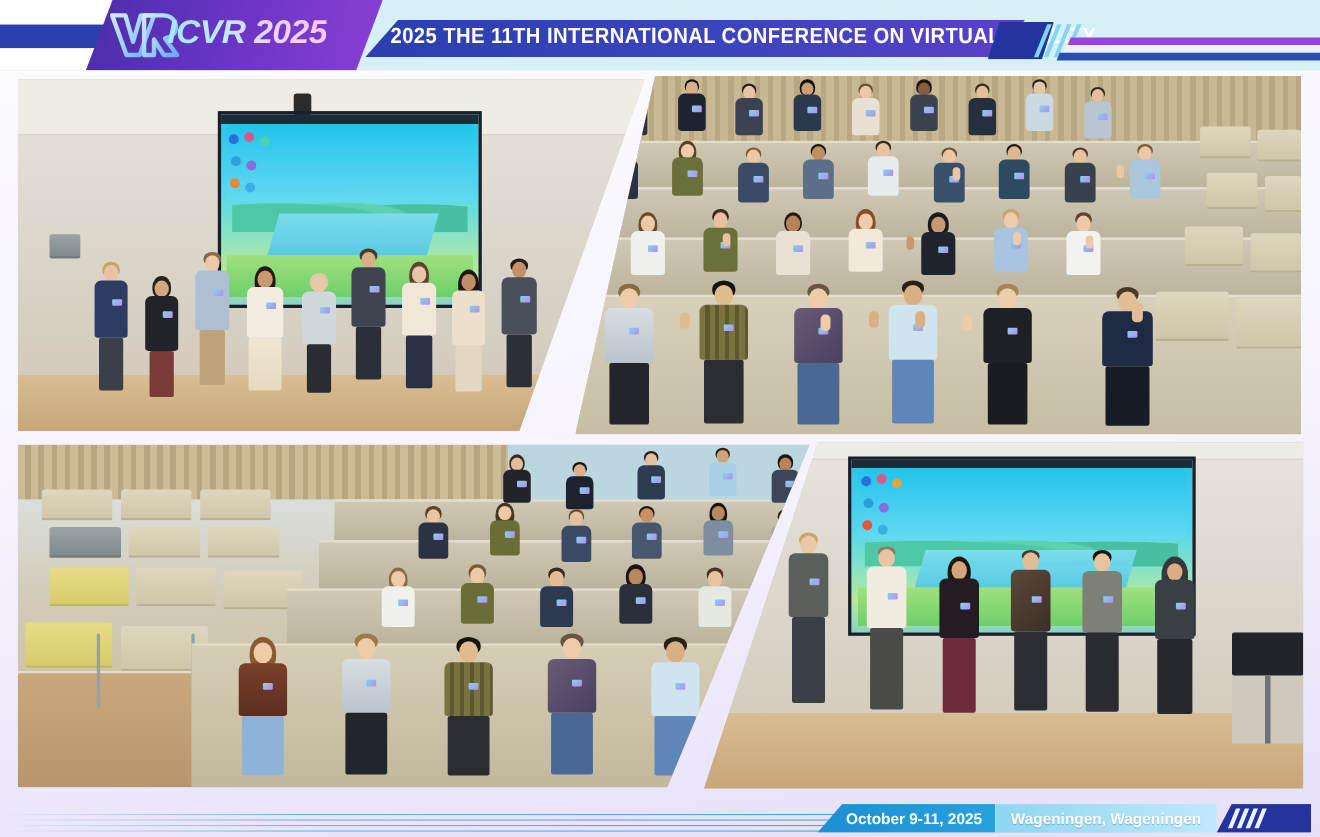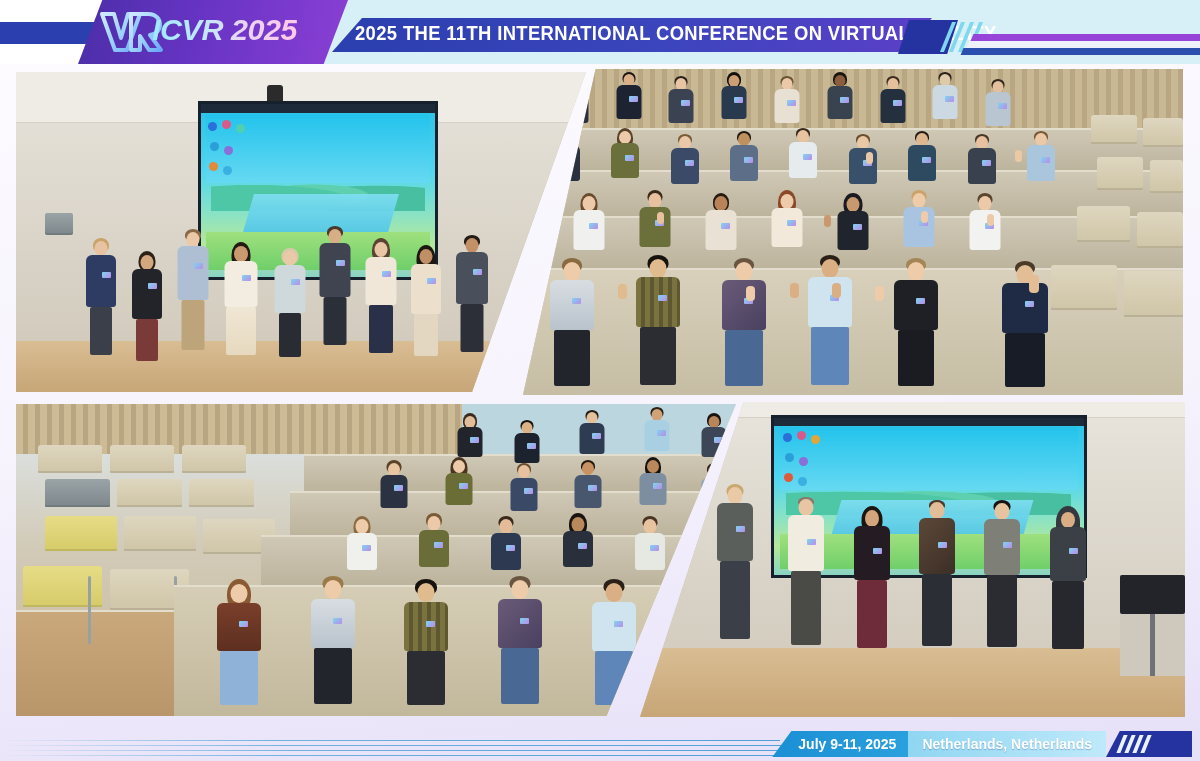--- a/index.html
+++ b/index.html
@@ -848,22 +848,22 @@
   </div>
 
   <div class="footer">
     <div class="foot-lines">
       <i style="bottom:16px; width:780px;"></i>
       <i style="bottom:11px; width:820px;"></i>
       <i style="bottom:6px;  width:850px;"></i>
       <i style="bottom:1px;  width:800px;"></i>
     </div>
     <div class="foot-banner">
-      <div class="foot-date">July 9-11, 2025</div>
-      <div class="foot-place">Netherlands, Netherlands</div>
+      <div class="foot-date">October 9-11, 2025</div>
+      <div class="foot-place">Wageningen, Wageningen</div>
       <div class="foot-end">
         <i style="left:14px"></i>
           <i style="left:22px"></i>
           <i style="left:30px"></i>
           <i style="left:38px"></i>
       </div>
     </div>
   </div>
 
 </div>

